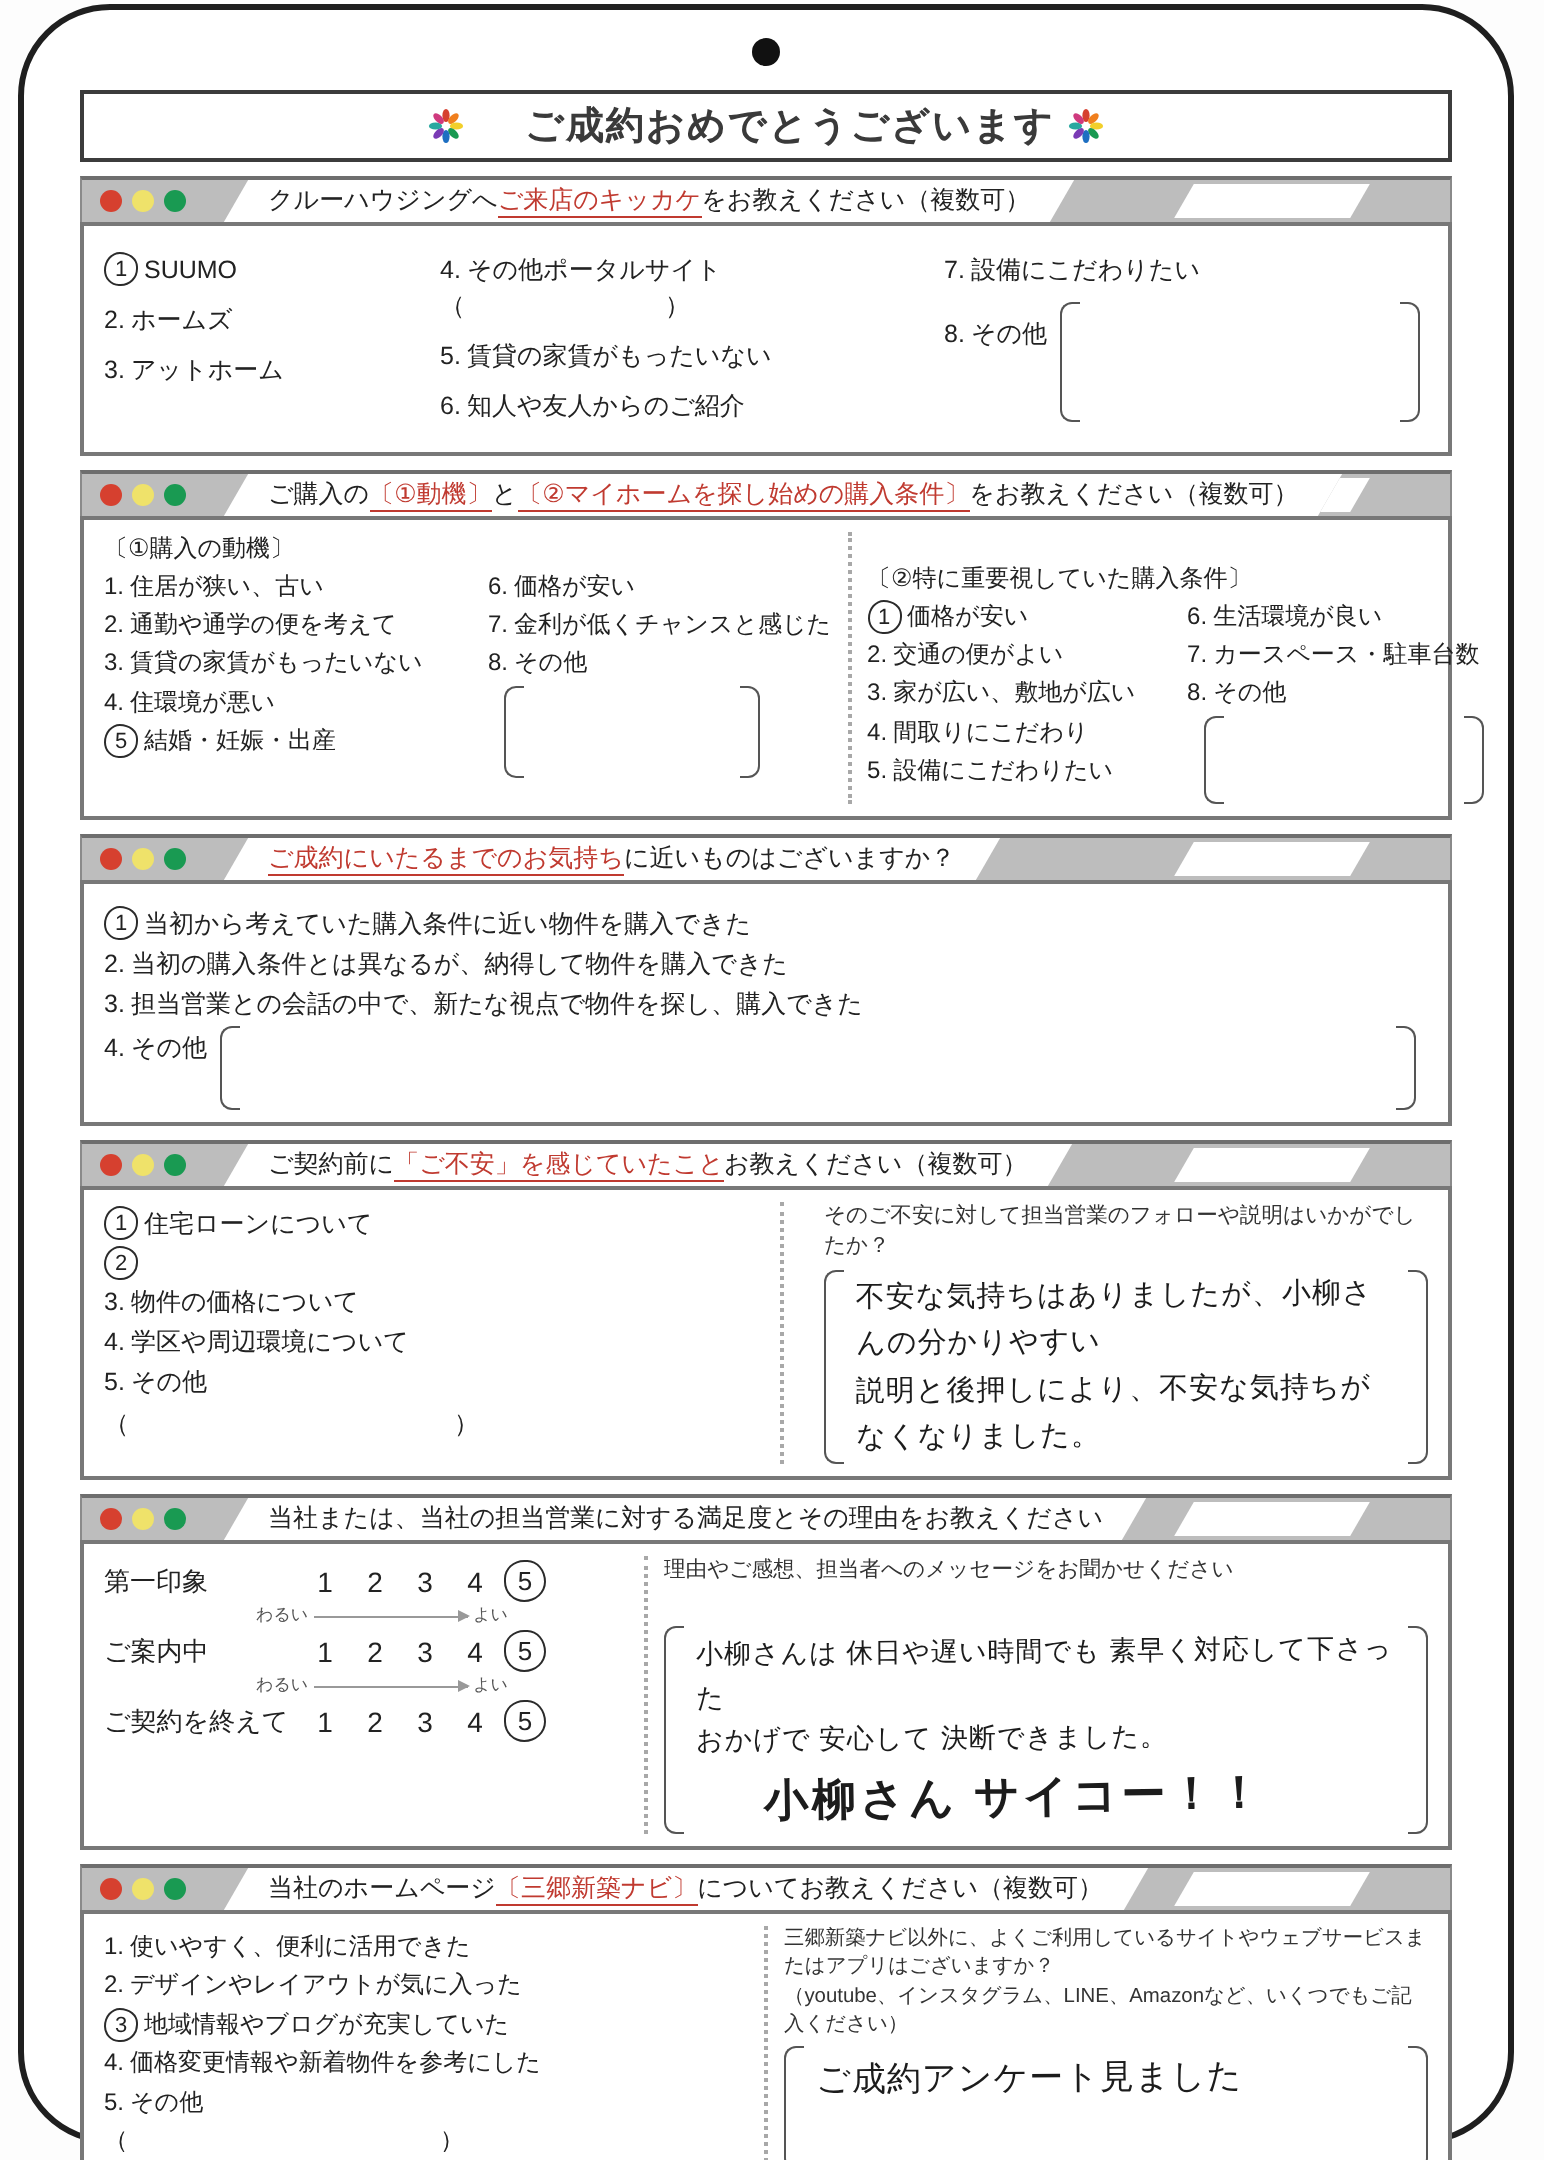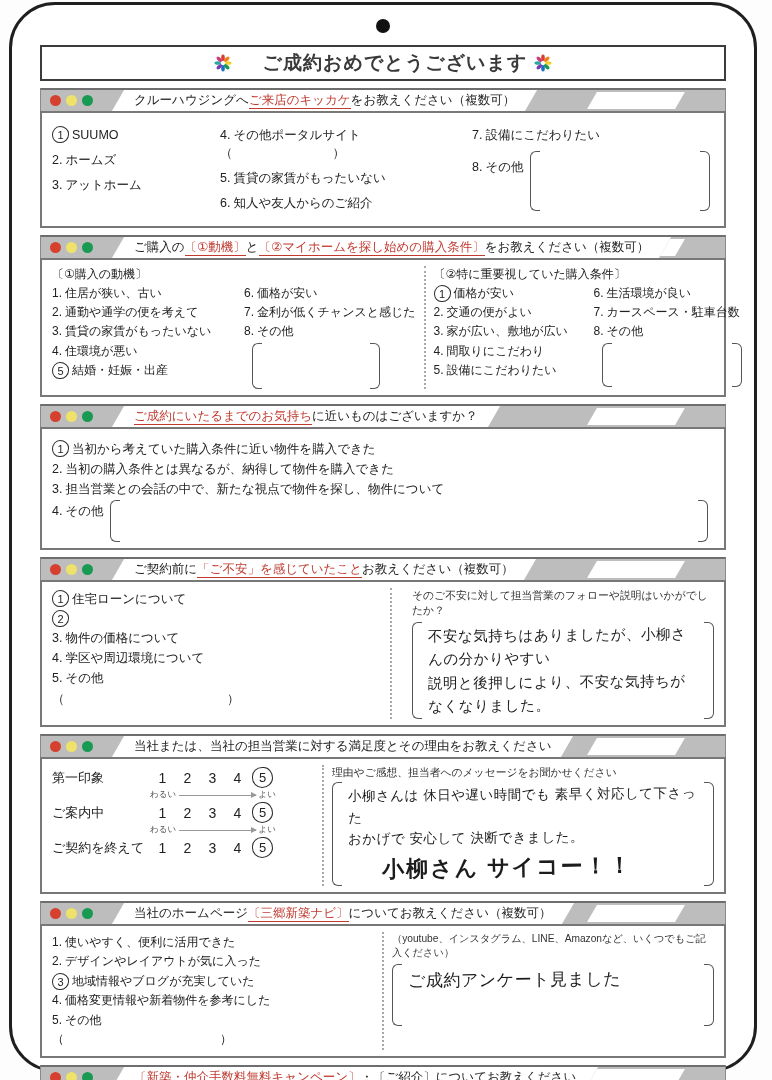--- a/index.html
+++ b/index.html
@@ -54,21 +54,21 @@
   
   .hw{color:#1c1c1c;font-size:14.5px;line-height:1.6;letter-spacing:0.5px;transform:rotate(-0.5deg);}
   .hw-big{font-size:22px;font-weight:bold;letter-spacing:2px;transform:rotate(-1deg);}
   
   .rrow{display:flex;align-items:center;height:25px;}
   .rlabel{width:98px;font-size:13px;flex:none;}
   .rnum{width:25px;text-align:center;font-size:14px;}
   .ncirc{display:inline-block;width:21px;height:21px;border:1.6px solid #2b2b2b;
     border-radius:50% 46% 54% 50%/46% 54% 50% 50%;line-height:19px;text-align:center;
     font-size:13px;box-sizing:border-box;margin-left:2px;}
-  .rscale{display:flex;align-items:center;width:126px;margin-left:98px;font-size:8.5px;
+  .rscale{display:flex;align-items:center;width:126px;margin-left:76px;font-size:8.5px;
     color:#555;height:10px;}
   .arr{flex:1;height:1px;background:#999;position:relative;margin:0 3px;}
   .arr::after{content:'';position:absolute;right:-1px;top:-3px;border-left:6px solid #999;
     border-top:3.5px solid transparent;border-bottom:3.5px solid transparent;}
   .subq{font-size:10.8px;color:#333;line-height:1.4;}
   .nowrap{white-space:nowrap;}
 </style>
 </head>
 <body>
 
@@ -212,21 +212,21 @@
                   </div>
                 <div class="opt">
                     <span class="num">8.</span>
                     <span>その他</span>
                   </div>
                 <div class="brkbox" style="height:46px;width:128px;margin-left:8px;"></div>
               </div>
             </div>
           </div>
           <div class="divider"></div>
-          <div style="flex:1;">
+          <div style="flex:1;margin-top:15px;">
             <div>〔②特に重要視していた購入条件〕</div>
             <div class="split">
               <div style="flex:0 0 160px;">
                 <div class="opt">
                     <span class="circ">1</span>
                     <span>価格が安い</span>
                   </div>
                 <div class="opt">
                     <span class="num">2.</span>
                     <span>交通の便がよい</span>
@@ -279,21 +279,21 @@
         <div class="opt">
             <span class="circ">1</span>
             <span>当初から考えていた購入条件に近い物件を購入できた</span>
           </div>
         <div class="opt">
             <span class="num">2.</span>
             <span>当初の購入条件とは異なるが、納得して物件を購入できた</span>
           </div>
         <div class="opt">
             <span class="num">3.</span>
-            <span>担当営業との会話の中で、新たな視点で物件を探し、物件について</span>
+            <span>担当営業との会話の中で、新たな視点で物件を探し、購入できた</span>
           </div>
         <div style="display:flex;align-items:flex-start;">
           <div class="opt">
               <span class="num">4.</span>
               <span>その他</span>
             </div>
           <div class="brkbox" style="flex:1;height:42px;margin-left:6px;margin-right:6px;"></div>
         </div>
       </div>
     </div>
@@ -390,21 +390,21 @@
               <span class="rnum">1</span>
               <span class="rnum">2</span>
               <span class="rnum">3</span>
               <span class="rnum">4</span>
               <span class="ncirc">5</span>
             </div>
           </div>
           <div class="divider"></div>
           <div style="flex:1;">
             <div class="subq">理由やご感想、担当者へのメッセージをお聞かせください</div>
-            <div class="brk" style="margin-top:2px;min-height:82px;">
+            <div class="brk" style="margin-top:20px;min-height:82px;">
               <div class="hw" style="font-size:13.5px;">小柳さんは 休日や遅い時間でも 素早く対応して下さった</div>
               <div class="hw" style="font-size:13.5px;">おかげで 安心して 決断できました。</div>
               <div class="hw hw-big" style="margin-left:34px;">小柳さん サイコー！！</div>
             </div>
           </div>
         </div>
       </div>
     </div>
 
     <div class="sec">
@@ -439,20 +439,21 @@
             <div class="opt">
                 <span class="num">5.</span>
                 <span>その他</span>
               </div>
             <div class="opt">
                 <span>（　　　　　　　　　　　　　）</span>
               </div>
           </div>
           <div class="divider"></div>
           <div style="flex:1;">
+            <div class="subq" style="font-size:10.2px;">三郷新築ナビ以外に、よくご利用しているサイトやウェブサービスまたはアプリはございますか？</div>
             <div class="subq" style="font-size:10.2px;">（youtube、インスタグラム、LINE、Amazonなど、いくつでもご記入ください）</div>
             <div class="brk" style="margin-top:3px;min-height:58px;">
               <div class="hw" style="font-size:17px;">ご成約アンケート見ました</div>
             </div>
           </div>
         </div>
       </div>
     </div>
 
     <div class="sec">

